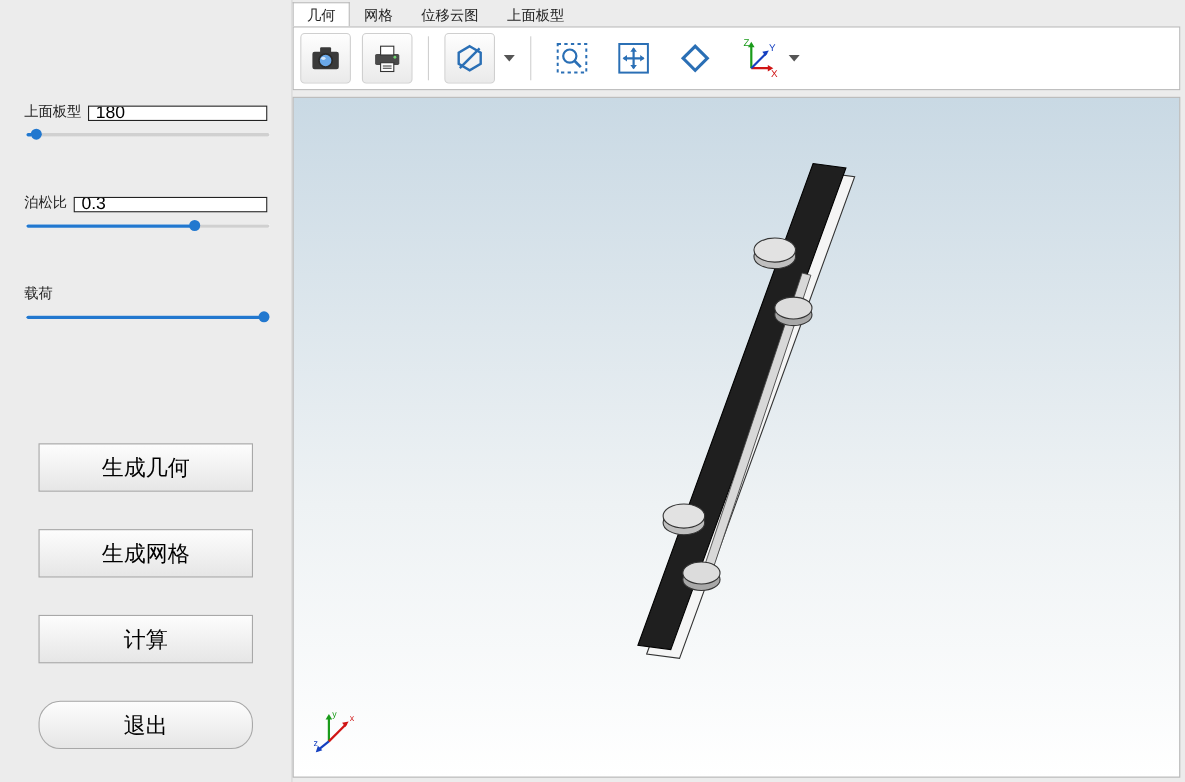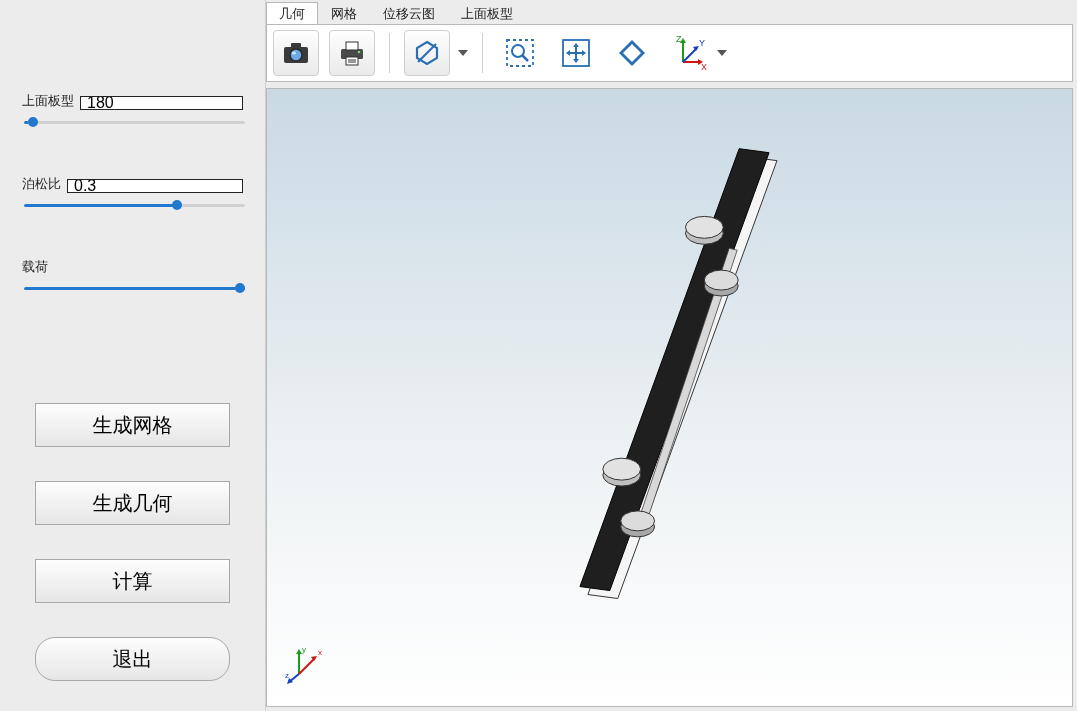--- a/index.html
+++ b/index.html
@@ -179,22 +179,22 @@
     </div>
 
     <div class="param-block">
       <div class="param-row">
         <span class="param-label">载荷</span>
       </div>
       <div class="slider-wrap"><input type="range" class="slider" min="0" max="100" style="--pct: 100%;" value="100"></div>
     </div>
 
     <div class="btn-stack">
+      <button class="big-btn">生成几何</button>
       <button class="big-btn">生成网格</button>
-      <button class="big-btn">生成几何</button>
       <button class="big-btn">计算</button>
       <button class="big-btn">退出</button>
     </div>
   </div>
 
   <div class="view-area">
     <div class="tab-strip">
       <div class="tab active">几何</div>
       <div class="tab">网格</div>
       <div class="tab">位移云图</div>

